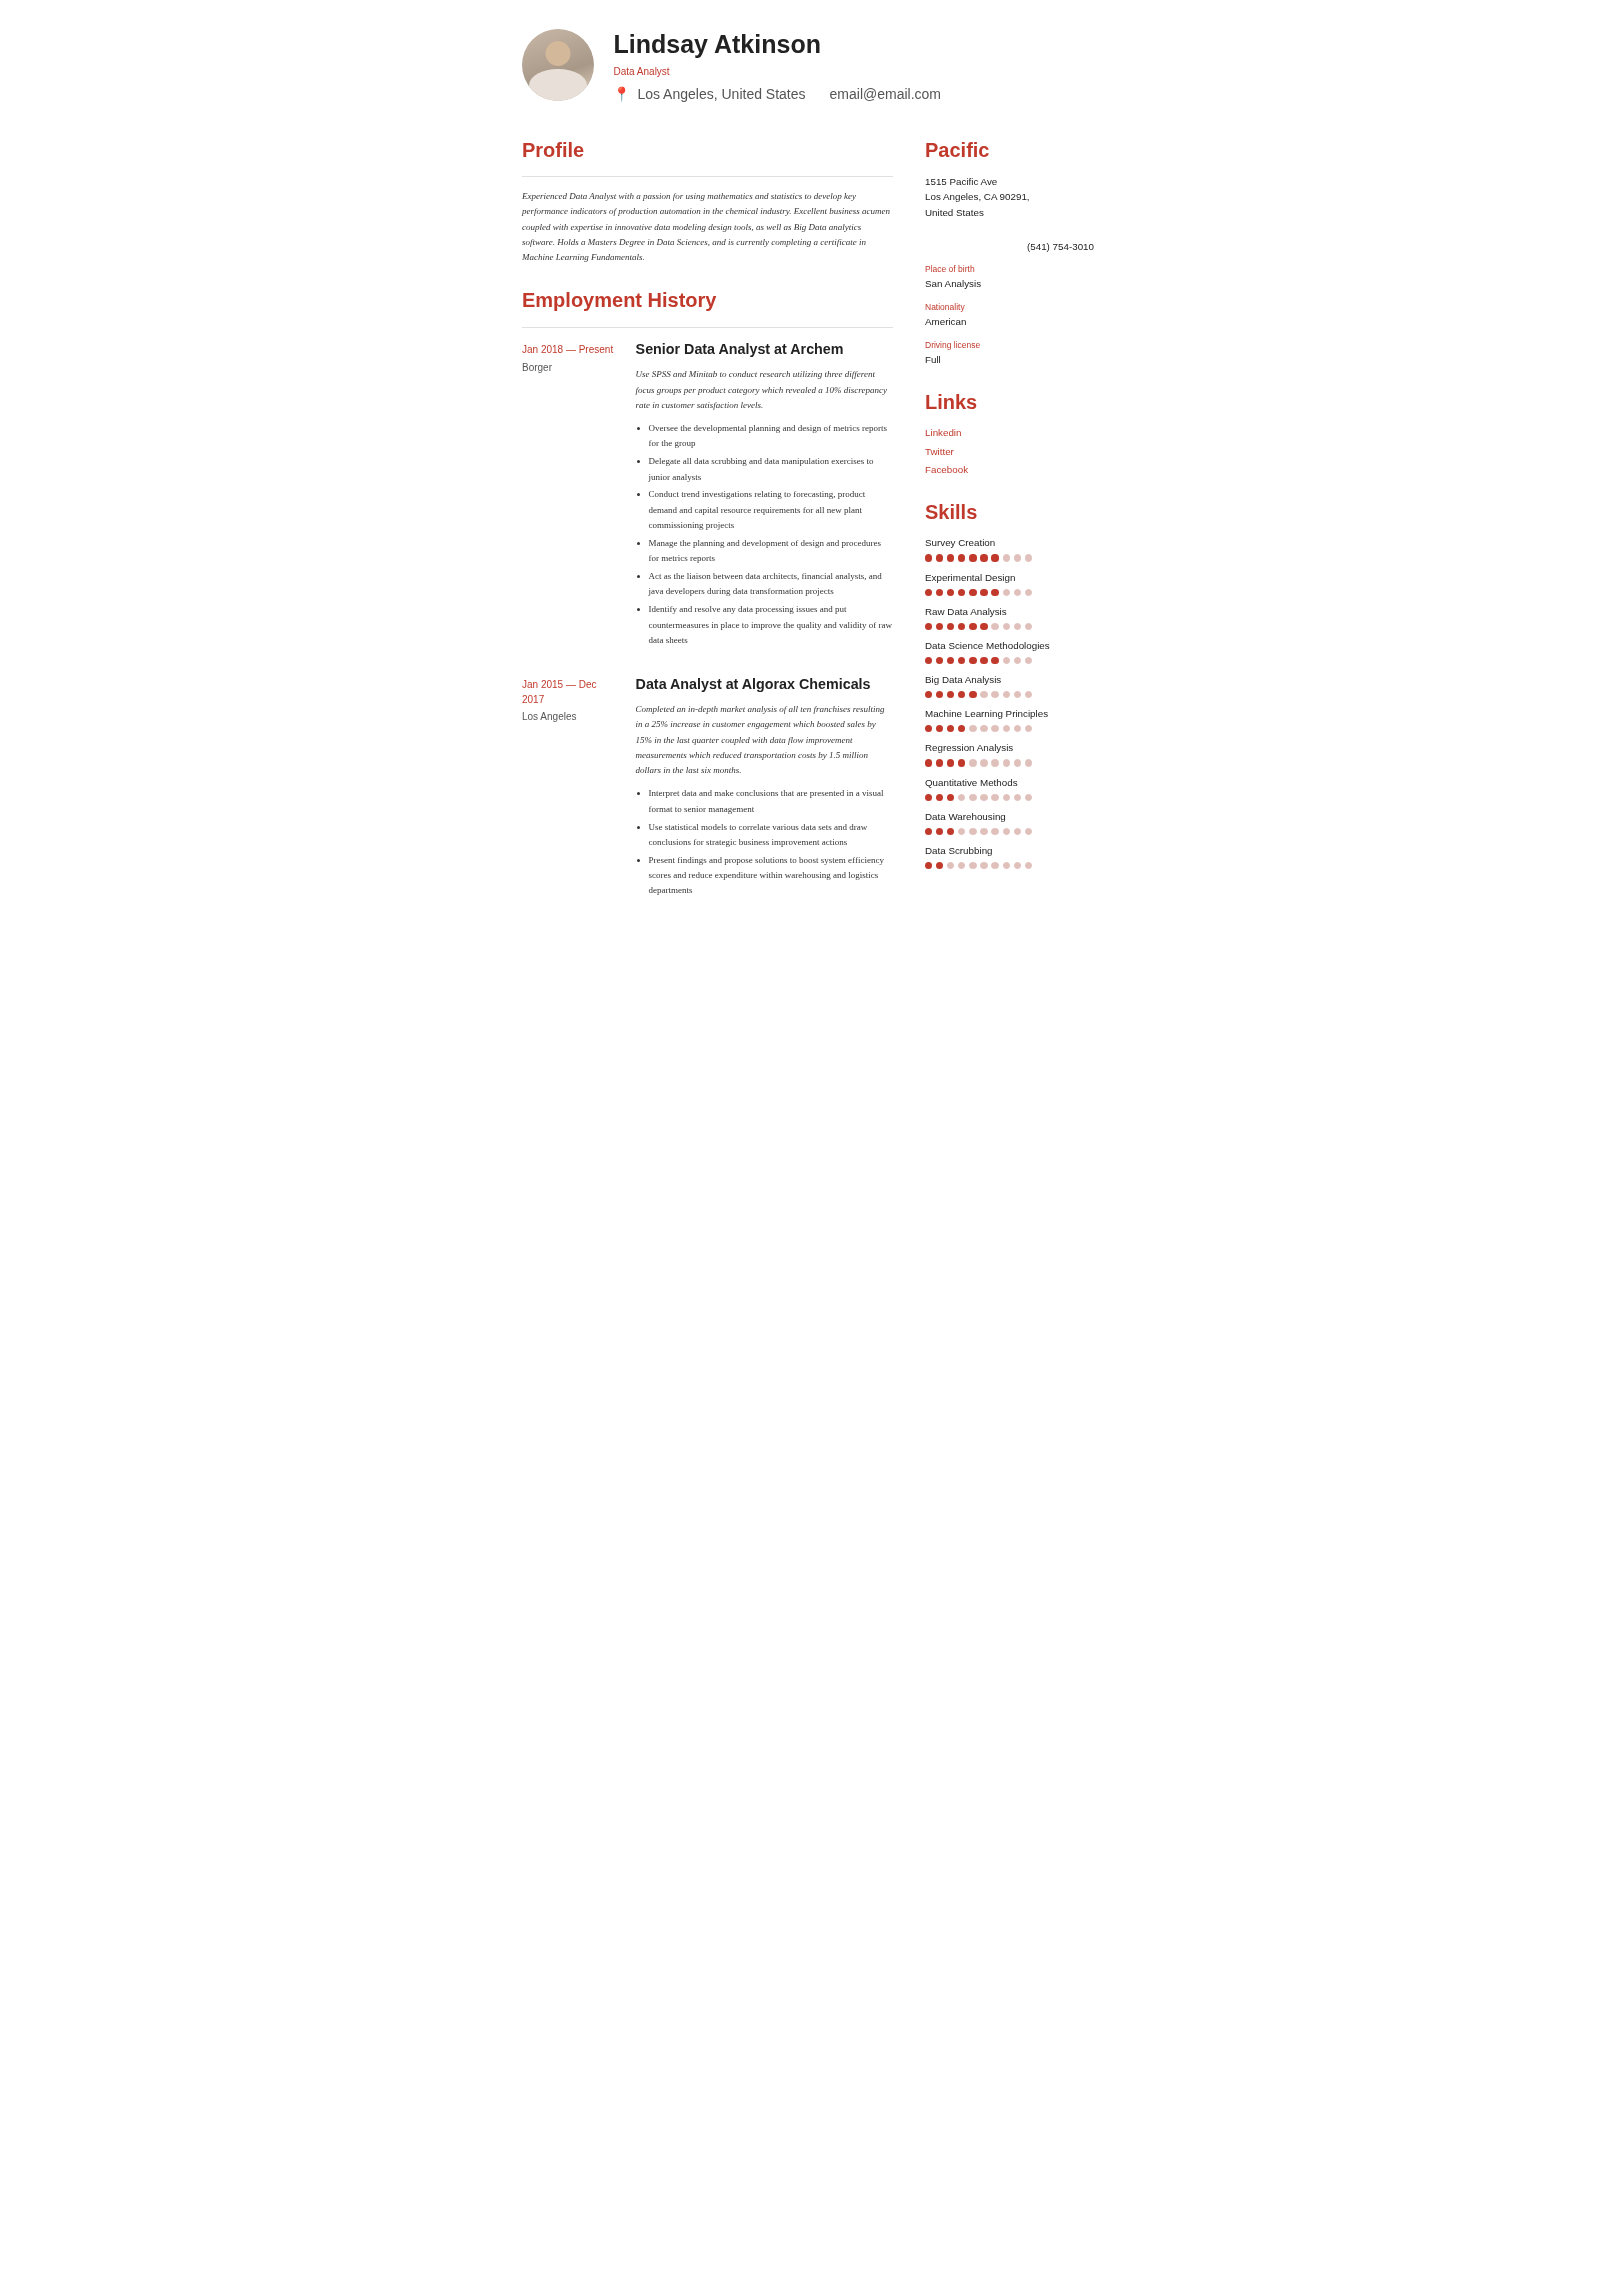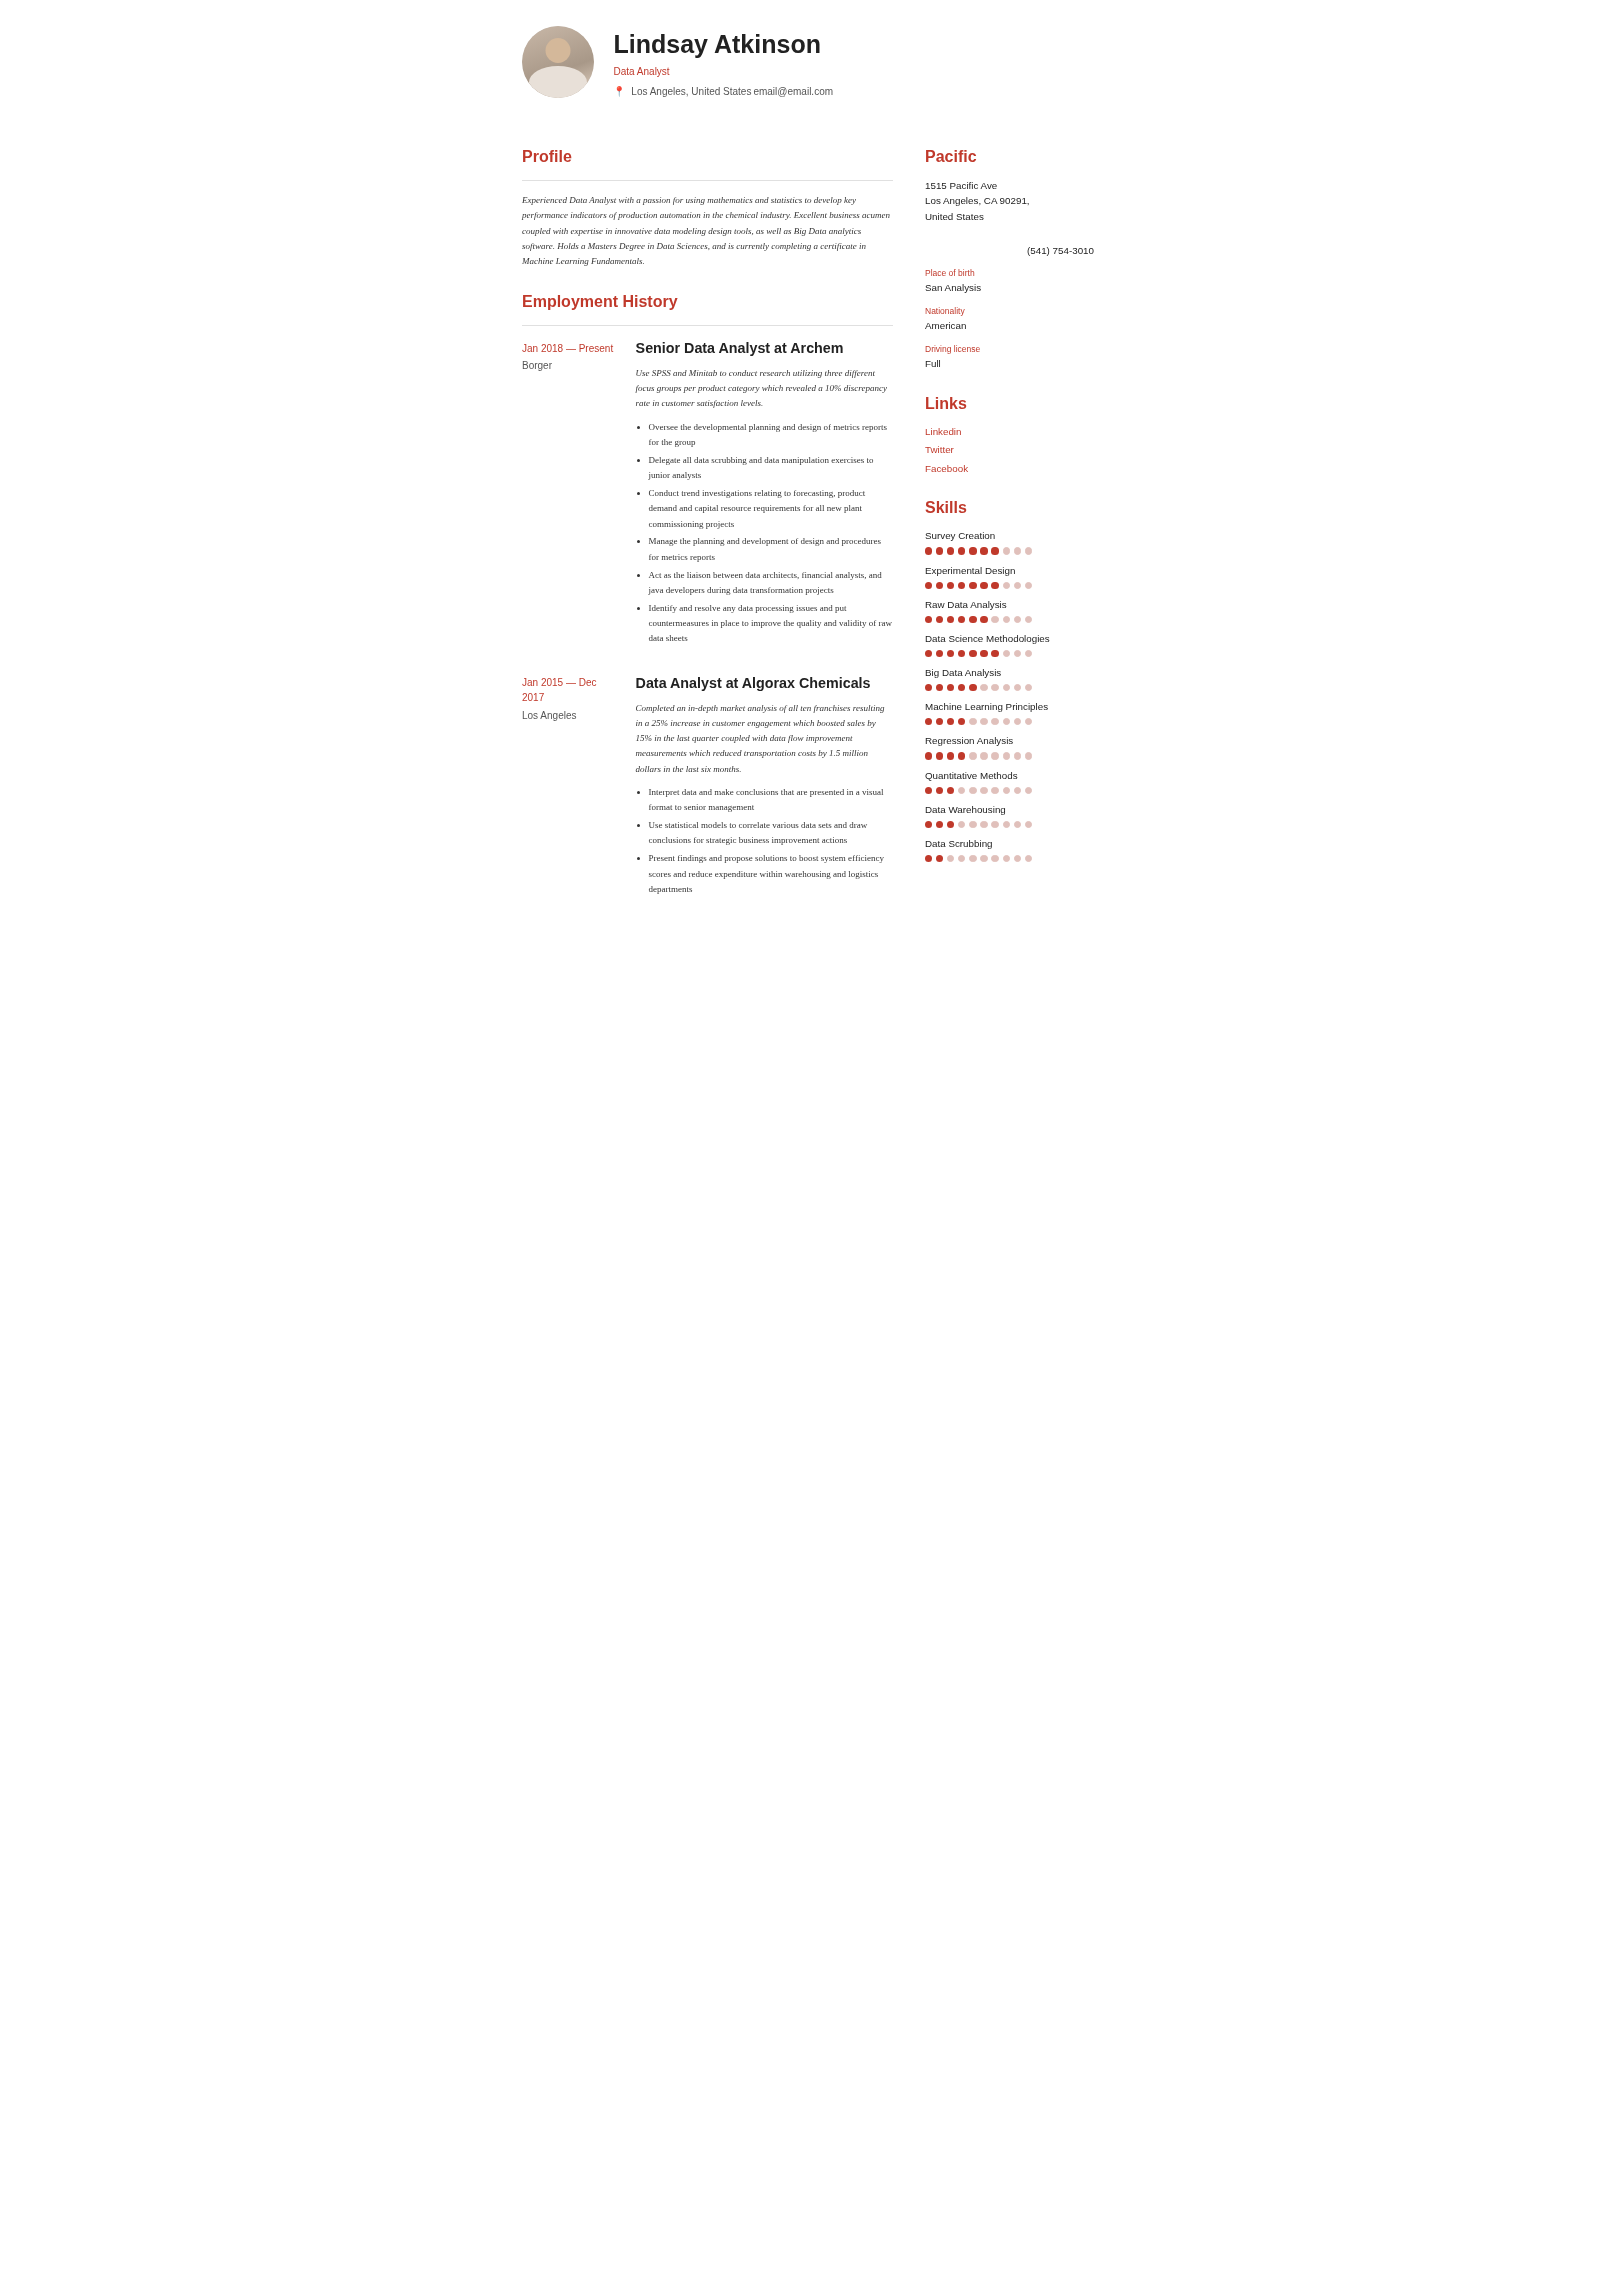--- a/index.html
+++ b/index.html
@@ -71,42 +71,42 @@
     }
     .header-title {
       font-size: 10px;
       color: #c0392b;
       font-family: Arial, sans-serif;
       margin-bottom: 5.2px;
     }
     .header-contact {
       display: flex;
       align-items: center;
-      gap: 2px;
+      gap: 24px;
       color: #555;
-      font-size: 10px;
+      font-size: 14px;
       font-family: Arial, sans-serif;
     }
     .location-icon {
       color: #888;
       margin-right: 2.6px;
     }
     .main-layout {
       display: flex;
       gap: 32.5px;
     }
     .left-col { flex: 1; min-width: 0; }
     .right-col { width: 169px; flex-shrink: 0; }
     .section-title {
-      font-size: 16px;
+      font-size: 20px;
       color: #c0392b;
       font-family: Arial, sans-serif;
       font-weight: bold;
       margin-bottom: 9px;
-      margin-top: 20px;
+      margin-top: 4px;
     }
     .divider {
       border: none;
       border-top: 0.7px solid #e0e0e0;
       margin: 11.7px 0;
     }
     .profile-text {
       font-style: italic;
       color: #333;
       font-size: 9px;

